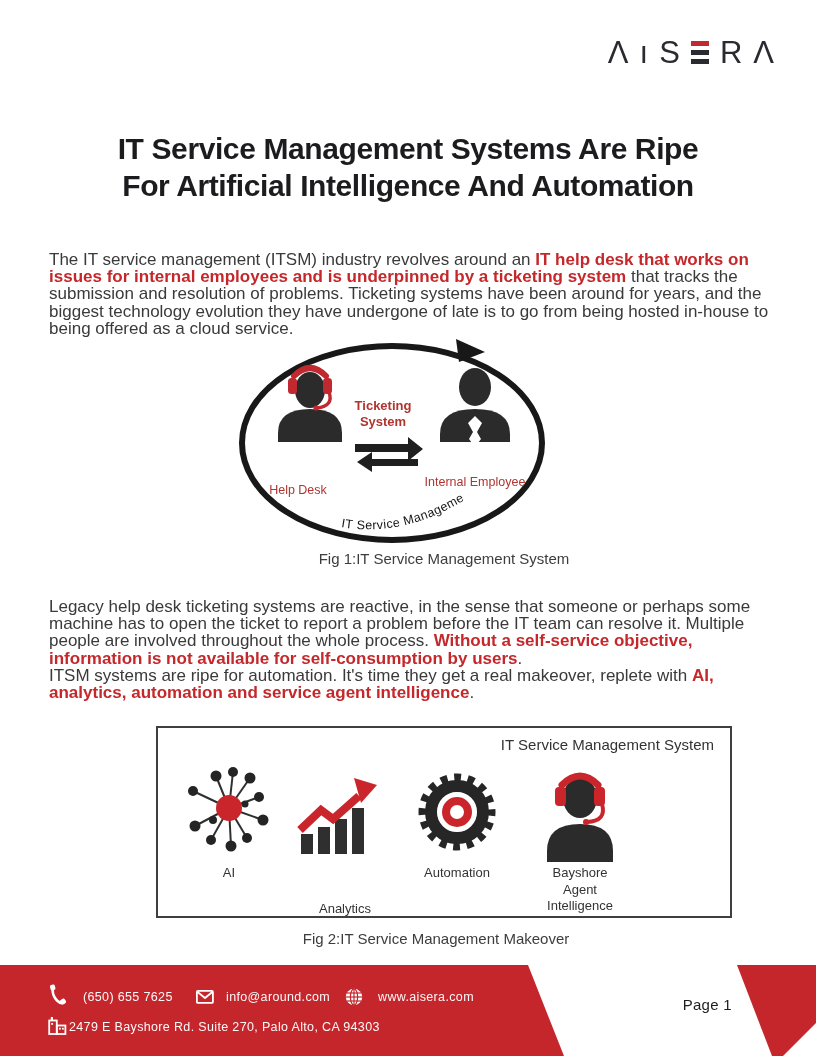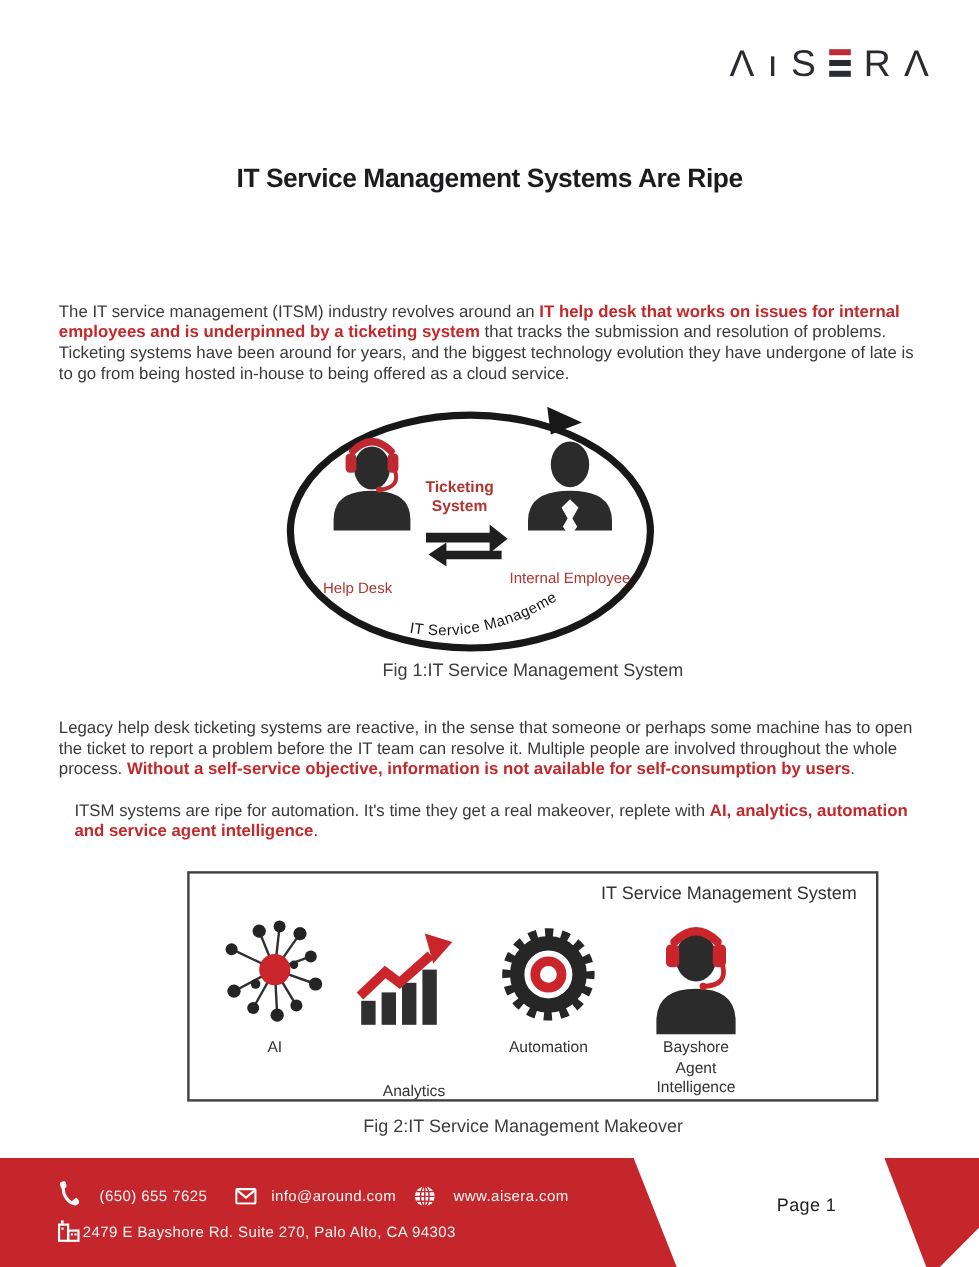--- a/index.html
+++ b/index.html
@@ -8,40 +8,40 @@
   
   .logo{position:absolute;top:31px;right:42px;display:flex;align-items:flex-end;gap:11px;height:34px;}
   .logo .glyph{font-size:31px;line-height:24px;font-weight:500;color:#2a2a31;letter-spacing:0;}
   .logo .i-unit{position:relative;display:flex;flex-direction:column;align-items:center;justify-content:flex-end;height:24px;}
   .logo .i-dot{width:6px;height:6px;background:#c02a33;margin-bottom:3px;}
   .logo .xi-unit{display:flex;flex-direction:column;justify-content:flex-end;gap:4px;height:24px;padding-bottom:1px;}
   .logo .xi-bar{width:18px;height:5px;background:#2a2a31;}
   .logo .xi-bar.red{background:#c02a33;}
   
   .title{position:absolute;top:131px;left:0;width:816px;text-align:center;
-         font-size:22px;line-height:36.5px;font-weight:700;color:#1c1c1e;letter-spacing:-0.4px;}
-  
-  .para{position:absolute;left:49px;width:722px;font-size:14px;line-height:17.2px;color:#3a3a3a;}
+         font-size:30px;line-height:36.5px;font-weight:700;color:#1c1c1e;letter-spacing:-0.4px;}
+  
+  .para{position:absolute;left:49px;width:722px;font-size:17px;line-height:17.2px;color:#3a3a3a;}
   .para .accent{color:#c4282b;font-weight:700;}
-  .p1{top:251px;} .p2{top:598px;} .p3{top:667px;margin-left:13px;}
+  .p1{top:251px;} .p2{top:598px;} .p3{top:667px;}
   
   .fig1-svg{position:absolute;left:228px;top:338px;}
   .caption{position:absolute;left:0;width:816px;text-align:center;font-size:15px;color:#3d3d3d;}
   .cap1{top:550px;padding-left:36px;} .cap2{top:930px;padding-left:28px;}
   .fig2-box{position:absolute;left:156px;top:726px;width:576px;height:192px;border:2px solid #3f3f3f;box-sizing:border-box;background:#fff;}
   .fig2-title{position:absolute;top:8px;right:16px;font-size:15px;color:#333;}
   .fig2-icon{position:absolute;}
   .fig2-label{position:absolute;top:137px;width:120px;text-align:center;font-size:13px;line-height:16.5px;color:#333;white-space:pre-line;}
   svg text{font-family:"Liberation Sans",sans-serif;}
   
   .footer{position:absolute;left:0;top:965px;width:816px;height:91px;padding-left:28px;}
   .footer-shape{position:absolute;left:0;top:0;}
   .f-item{position:absolute;color:#fdf8f8;font-size:12.5px;letter-spacing:0.35px;}
   .f-icon{position:absolute;}
-  .page-num{position:absolute;left:612px;top:31px;width:120px;text-align:center;font-size:15px;color:#1e1e1e;letter-spacing:0.3px;}
+  .page-num{position:absolute;left:612px;top:31px;width:120px;text-align:right;font-size:15px;color:#1e1e1e;letter-spacing:0.3px;}
 </style>
 </head>
 <body>
 
 <div class="page">
 
   <div class="logo">
     <span class="glyph">Λ</span>
     <span class="i-unit">
       <span class="i-dot"></span>
@@ -52,20 +52,21 @@
       <span class="xi-bar red"></span>
       <span class="xi-bar"></span>
       <span class="xi-bar"></span>
     </span>
     <span class="glyph">R</span>
     <span class="glyph">Λ</span>
   </div>
 
   <div class="title">
     <div>IT Service Management Systems Are Ripe</div>
+    <div>For Artificial Intelligence And Automation</div>
   </div>
 
   <div class="para p1"><span>The IT service management (ITSM) industry revolves around an </span><span class="accent">IT help desk that works on issues for internal employees and is underpinned by a ticketing system</span><span> that tracks the submission and resolution of problems. Ticketing systems have been around for years, and the biggest technology evolution they have undergone of late is to go from being hosted in-house to being offered as a cloud service.</span></div>
 
   <svg class="fig1-svg" width="334" height="210" viewBox="0 0 334 210">
     <ellipse cx="164" cy="105" rx="150" ry="97" fill="none" stroke="#181818" stroke-width="6"></ellipse>
     <rect x="258" y="0" width="28" height="26" fill="#ffffff"></rect>
     <polygon points="228,1 257,14 231,24" fill="#181818"></polygon>
 
     <g>

